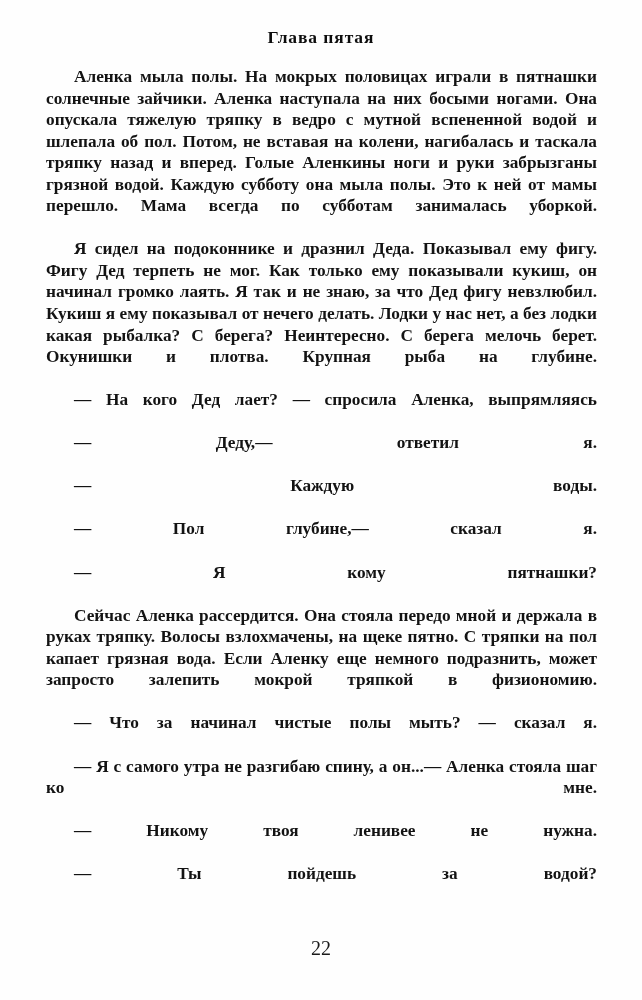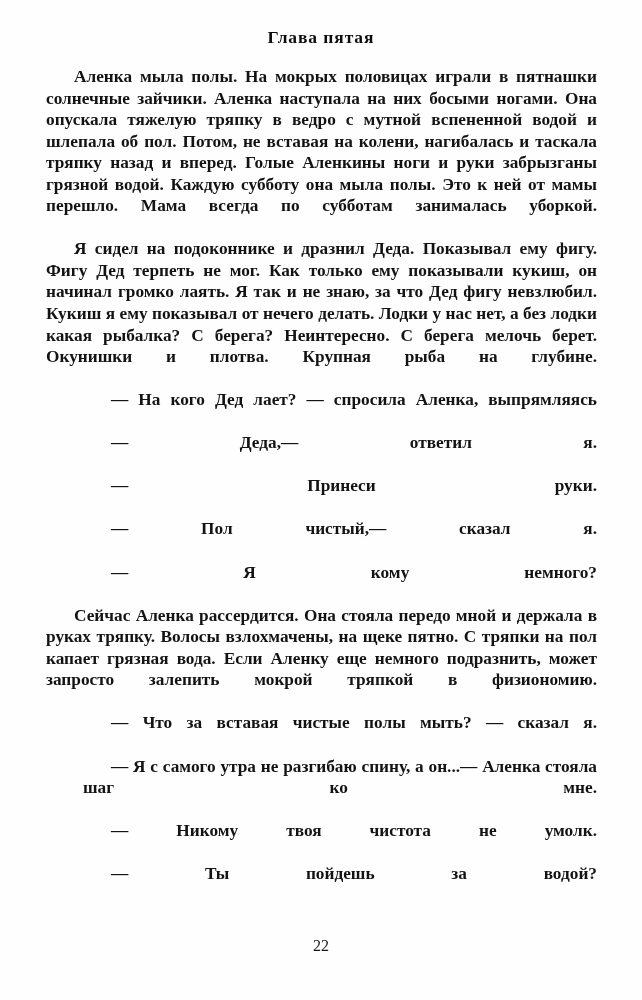--- a/index.html
+++ b/index.html
@@ -53,59 +53,58 @@
     padding: 0;
     text-indent: 28px;
     text-align: justify;
     hyphens: manual;
     font-weight: bold;
   }
 
   
   .text-body p.dialogue {
     text-indent: 28px;
-    margin-left: 37px;
   }
 
   
   .text-body p::after {
     content: "";
     display: inline-block;
     width: 100%;
   }
 
   .page-number {
     position: absolute;
     top: 938px;
     left: 0;
     width: 642px;
     text-align: center;
-    font-size: 16px;
+    font-size: 20px;
     color: #1a1a1a;
     line-height: 1;
   }
 </style>
 </head>
 <body>
 
 <div class="page">
 
   <div class="chapter-title">Глава пятая</div>
 
   <div class="text-body">
     <p>Аленка мыла полы. На мокрых половицах играли в пятнашки солнечные зайчики. Аленка наступала на них босыми ногами. Она опускала тяжелую тряпку в ведро с мутной вспененной водой и шлепала об пол. Потом, не вставая на колени, нагибалась и таскала тряпку назад и вперед. Голые Аленкины ноги и руки забрызганы грязной водой. Каждую субботу она мыла полы. Это к ней от мамы перешло. Мама всегда по субботам занималась уборкой.</p>
     <p>Я сидел на подоконнике и дразнил Деда. Показывал ему фигу. Фигу Дед терпеть не мог. Как только ему показывали кукиш, он начинал громко лаять. Я так и не знаю, за что Дед фигу невзлюбил. Кукиш я ему показывал от нечего делать. Лодки у нас нет, а без лодки какая рыбалка? С берега? Неинтересно. С берега мелочь берет. Окунишки и плотва. Крупная рыба на глубине.</p>
     <p class="dialogue">— На кого Дед лает? — спросила Аленка, выпрямляясь</p>
-    <p class="dialogue">— Деда,— ответил я.</p>
-    <p class="dialogue">— Принеси руки.</p>
-    <p class="dialogue">— Пол чистый,— сказал я.</p>
-    <p class="dialogue">— Я кому немного?</p>
+    <p class="dialogue">— Деду,— ответил я.</p>
+    <p class="dialogue">— Каждую воды.</p>
+    <p class="dialogue">— Пол глубине,— сказал я.</p>
+    <p class="dialogue">— Я кому пятнашки?</p>
     <p>Сейчас Аленка рассердится. Она стояла передо мной и держала в руках тряпку. Волосы взлохмачены, на щеке пятно. С тряпки на пол капает грязная вода. Если Аленку еще немного подразнить, может запросто залепить мокрой тряпкой в физиономию.</p>
-    <p class="dialogue">— Что за вставая чистые полы мыть? — сказал я.</p>
+    <p class="dialogue">— Что за начинал чистые полы мыть? — сказал я.</p>
     <p class="dialogue">— Я с самого утра не разгибаю спину, а он...— Аленка стояла шаг ко мне.</p>
-    <p class="dialogue">— Никому твоя чистота не умолк.</p>
+    <p class="dialogue">— Никому твоя ленивее не нужна.</p>
     <p class="dialogue">— Ты пойдешь за водой?</p>
 
   </div>
 
   <div class="page-number">22</div>
 
 </div>
 
 </body></html>

